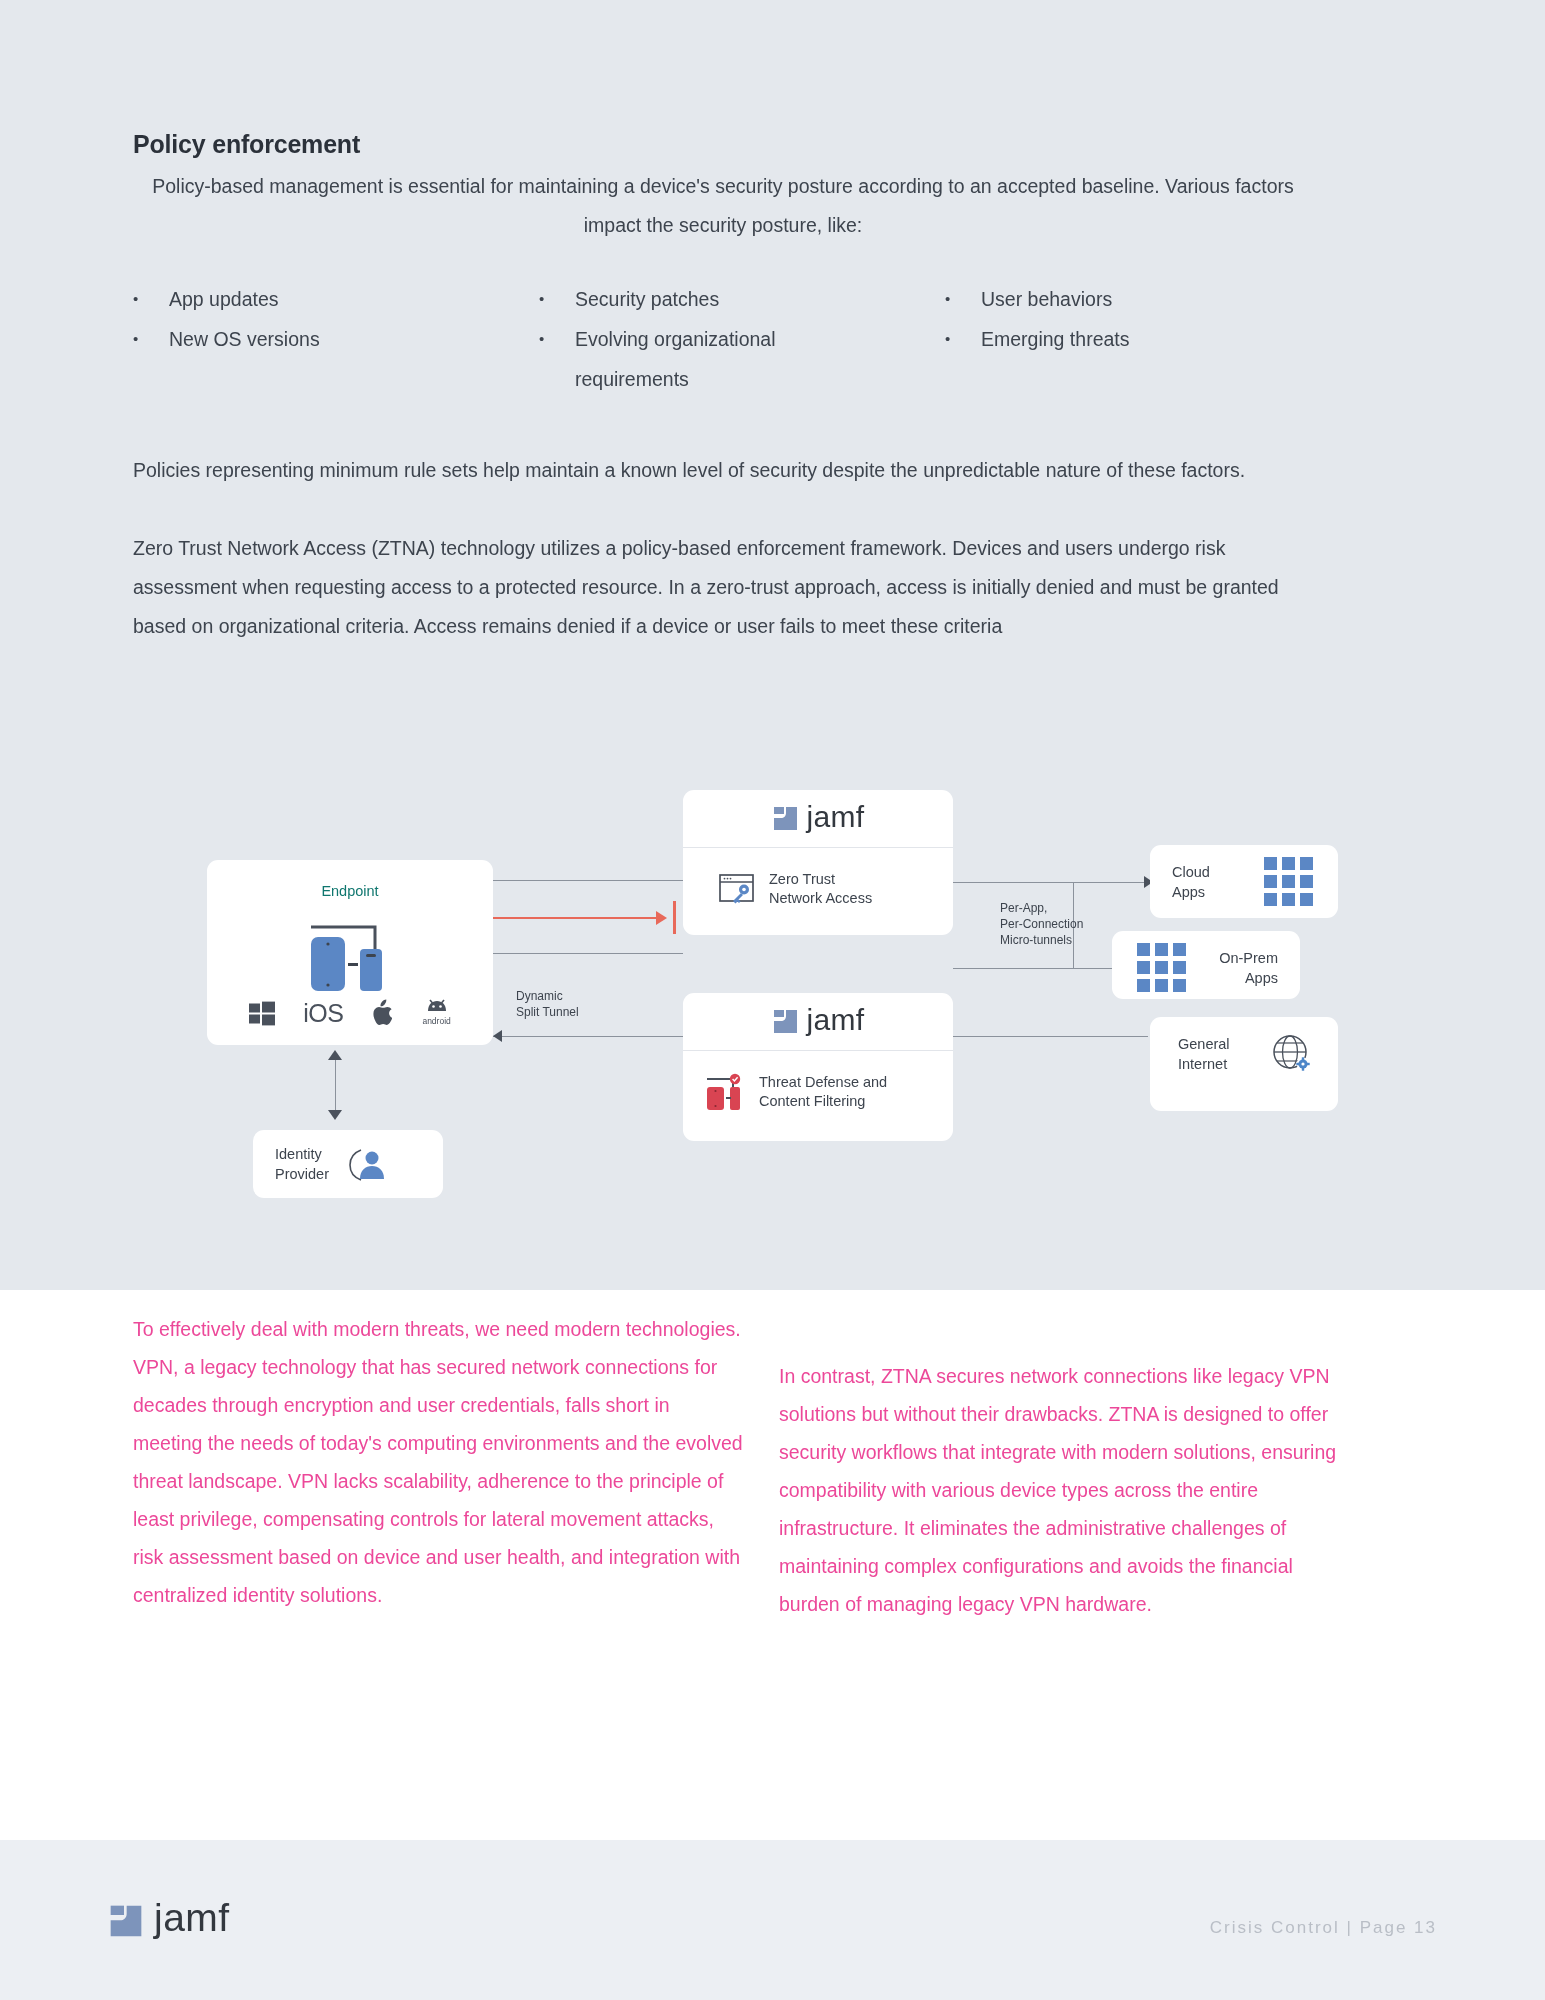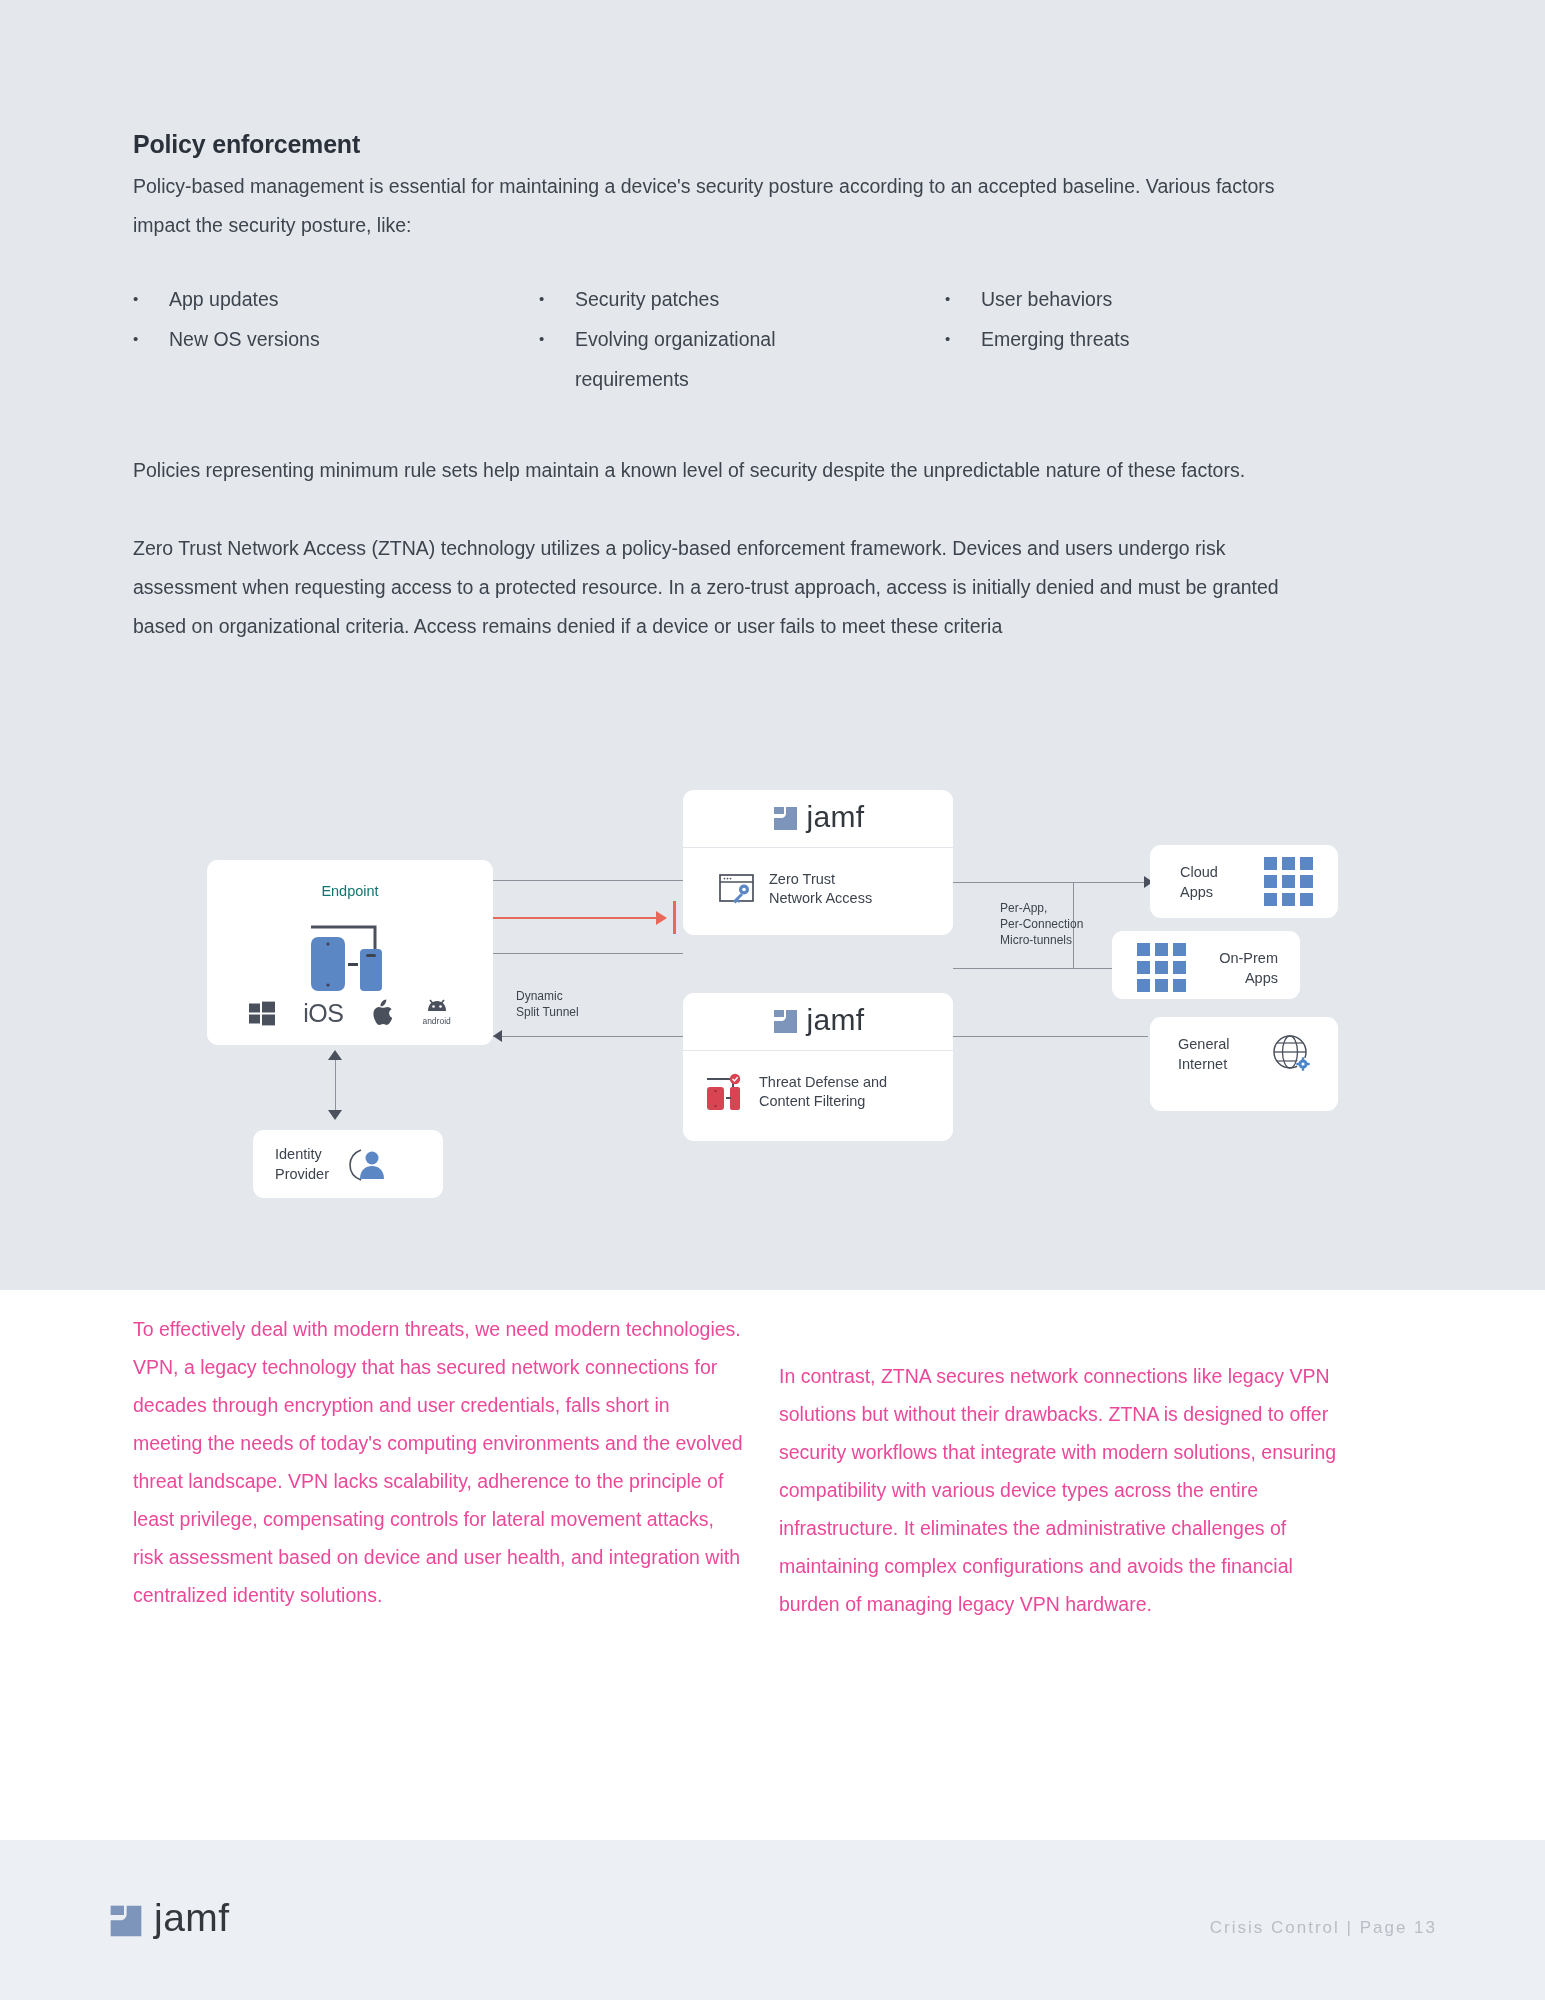--- a/index.html
+++ b/index.html
@@ -272,21 +272,21 @@
 </style>
 </head>
 <body>
 
 <div class="page">
 
   <div class="band-top"></div>
 
   <div class="content" style="top:130px;">
     <h2 class="section-title">Policy enforcement</h2>
-    <p class="body" style="width:1180px;">Policy-based management is essential for maintaining a device's security posture according to an accepted baseline. Various factors impact the security posture, like:</p>
+    <p class="body" style="width:1180px;text-align:center;">Policy-based management is essential for maintaining a device's security posture according to an accepted baseline. Various factors impact the security posture, like:</p>
 
     <div class="bullet-grid">
       <div class="bullet-item">
         <span class="bullet-dot">•</span>
         <span class="bullet-text">App updates</span>
       </div>
       <div class="bullet-item">
         <span class="bullet-dot">•</span>
         <span class="bullet-text">Security patches</span>
       </div>
@@ -453,21 +453,21 @@
 
     <div class="line-h" style="left:953px; top:266px; width:195px;"></div>
 
     <div class="conn-label" style="left:1000px; top:130px;">
       <div>Per-App,</div>
       <div>Per-Connection</div>
       <div>Micro-tunnels</div>
     </div>
 
     <div class="dbox" style="left:1150px; top:75px; width:188px; height:73px;">
-      <div style="display:flex; align-items:center; justify-content:space-between; height:73px; padding:0 25px 0 22px;margin-left:8px;">
+      <div style="display:flex; align-items:center; justify-content:space-between; height:73px; padding:0 25px 0 22px;">
         <div class="dbox-small-label">
           <div>Cloud</div>
           <div>Apps</div>
         </div>
         <div class="dotgrid">
           <i></i>
             <i></i>
             <i></i>
             <i></i>
             <i></i>

